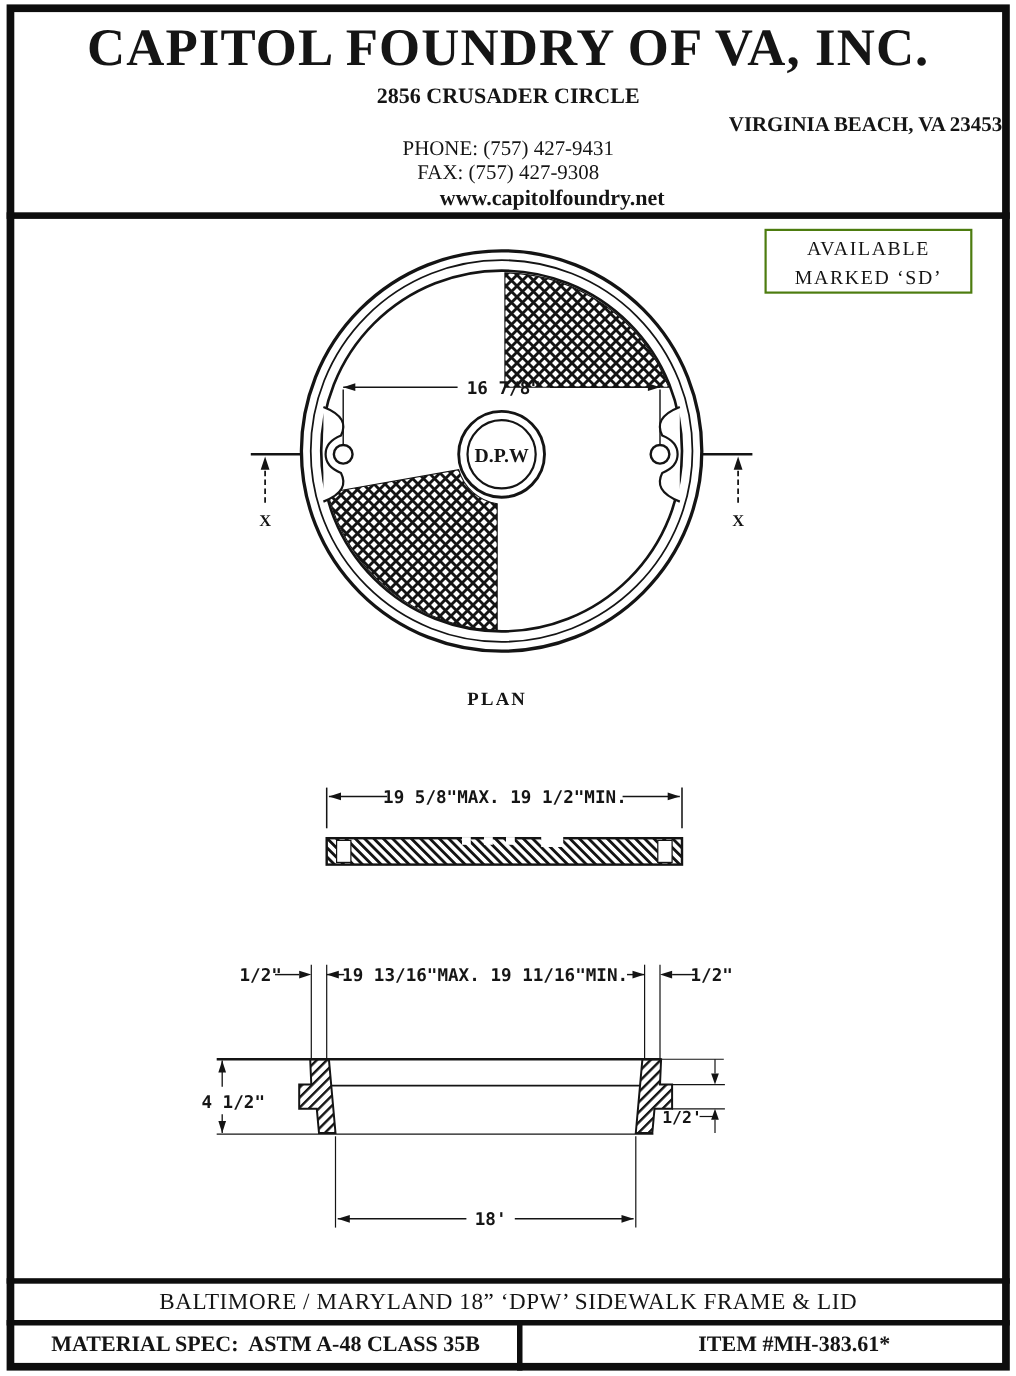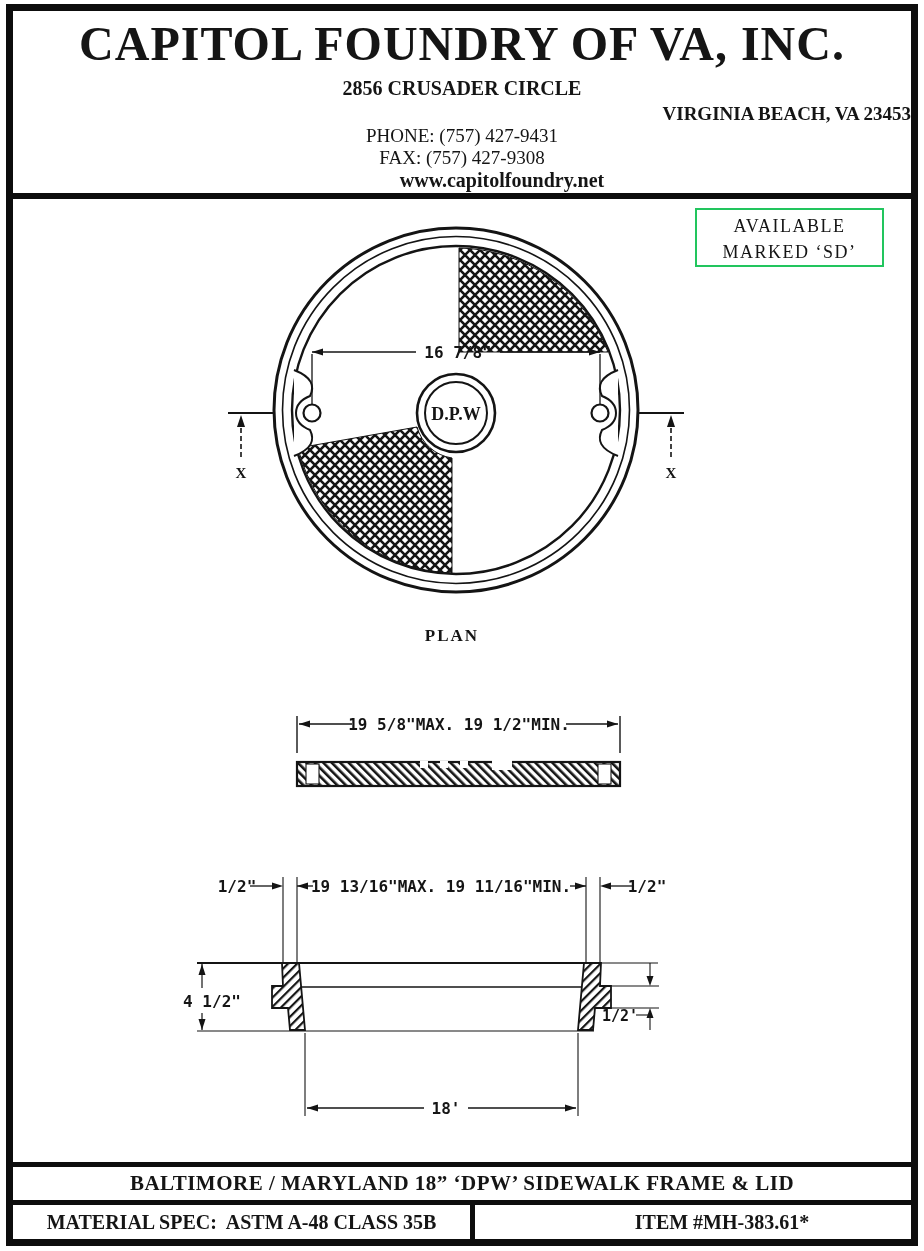--- a/index.html
+++ b/index.html
@@ -11,25 +11,25 @@
   .vline{position:absolute;background:#0d0d0d;}
   
   .hdr{position:absolute;left:13px;width:898px;text-align:center;}
   .company{top:16px;font-size:48px;font-weight:bold;letter-spacing:1px;line-height:56px;}
   .addr1{top:76px;font-size:20px;font-weight:bold;line-height:25px;}
   .addr2{top:101px;font-size:19px;font-weight:bold;line-height:25px;text-align:right;}
   .phone{top:124px;font-size:19px;font-weight:normal;line-height:23px;}
   .fax{top:146px;font-size:19px;font-weight:normal;line-height:23px;}
   .web{top:168px;font-size:20px;font-weight:bold;line-height:24px;padding-left:40px;}
   
-  .avail{position:absolute;left:695px;top:208px;width:189px;height:59px;border:2px solid #22c55e;
+  .avail{position:absolute;left:695px;top:208px;width:189px;height:59px;border:2px solid #4d7c0f;
          box-sizing:border-box;text-align:center;font-size:18px;line-height:26px;letter-spacing:1.5px;padding-top:3px;}
   
   .titlebar{position:absolute;left:13px;top:1167px;width:898px;height:33px;text-align:center;
-            font-size:21px;font-weight:bold;line-height:33px;letter-spacing:.5px;}
+            font-size:21px;font-weight:normal;line-height:33px;letter-spacing:.5px;}
   .cell{position:absolute;top:1205px;height:35px;text-align:center;font-size:20px;font-weight:bold;
         line-height:34px;white-space:pre;}
   .cell-left{left:13px;width:457px;}
   .cell-right{left:475px;width:436px;margin-left:29px;}
   svg{position:absolute;left:0;top:0;}
   svg text{fill:#151515;}
   .cad{font-family:"DejaVu Sans Mono",monospace;font-weight:600;font-size:16px;}
   .cad15{font-family:"DejaVu Sans Mono",monospace;font-weight:600;font-size:15px;}
   .lbl{font-family:"Liberation Serif",serif;font-weight:bold;}
 </style>

